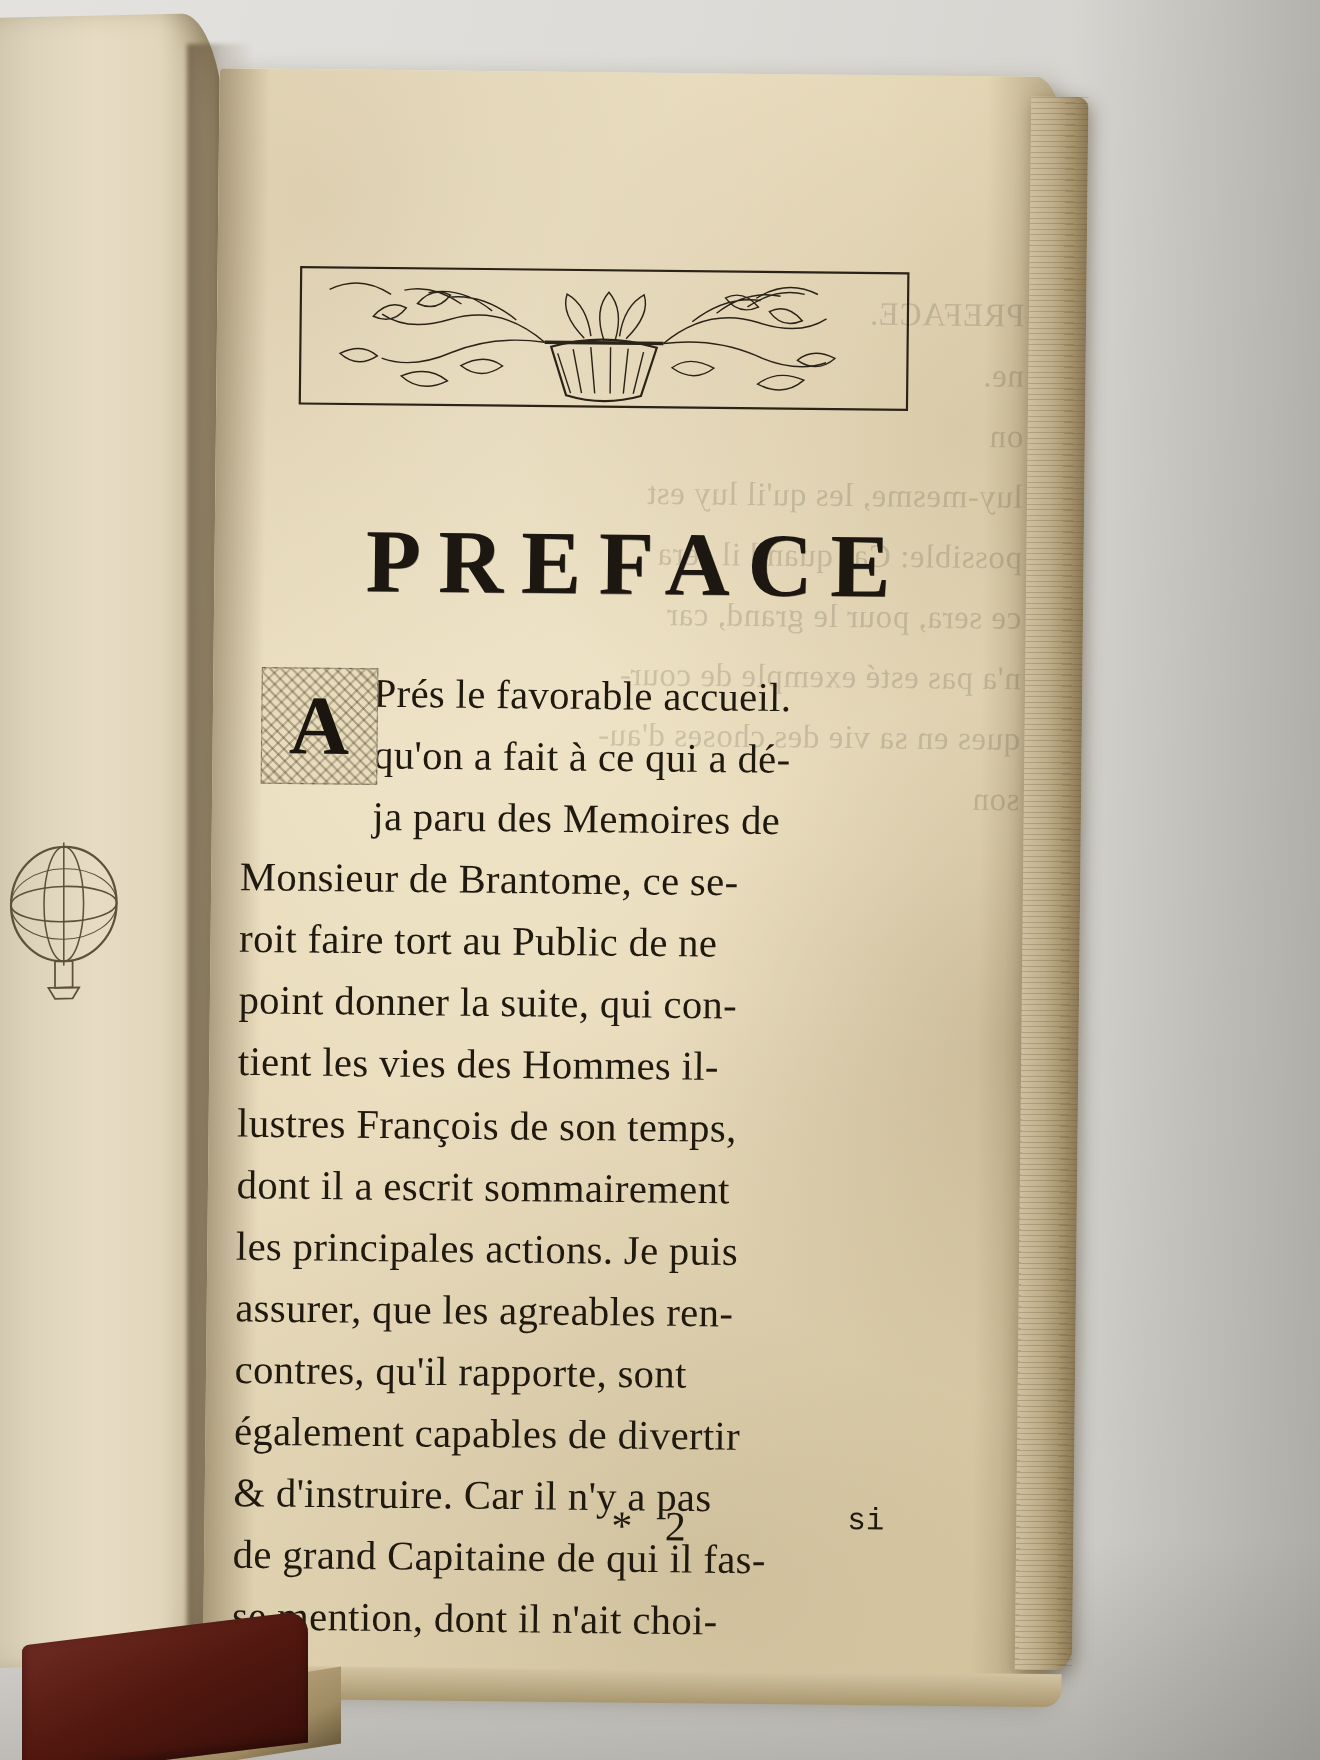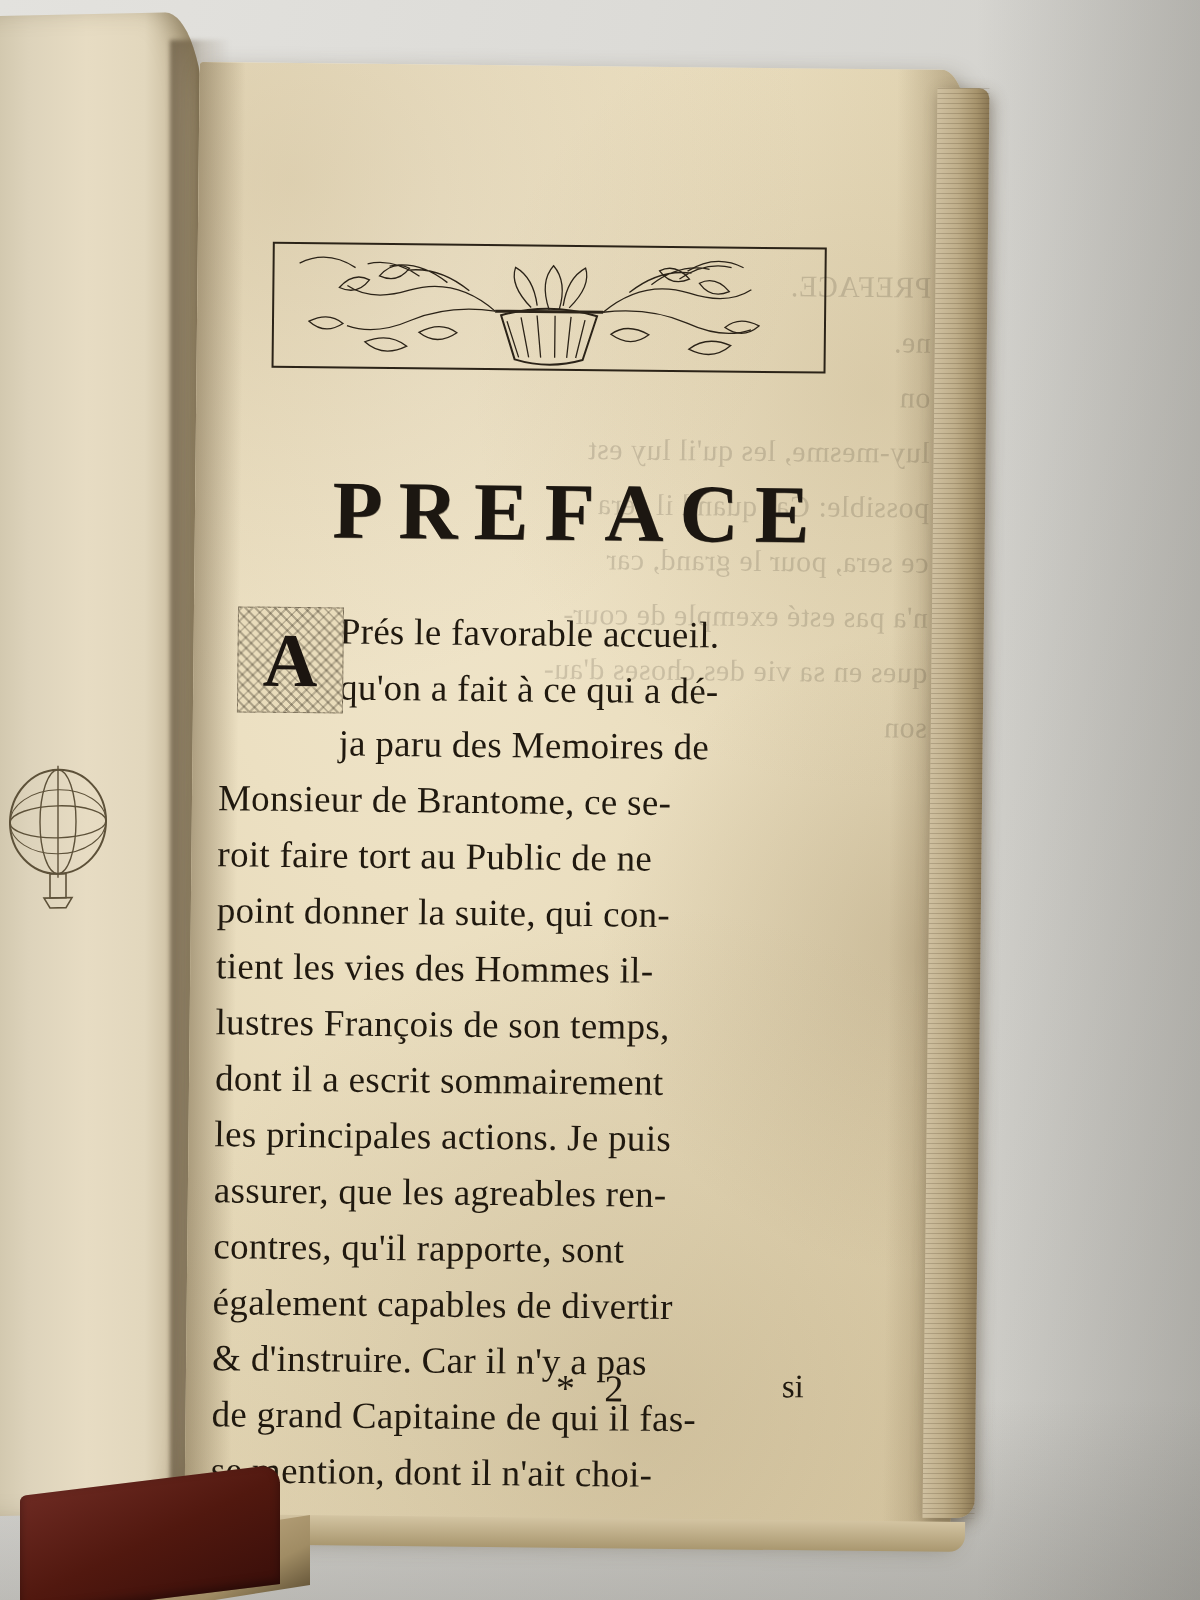--- a/index.html
+++ b/index.html
@@ -220,21 +220,22 @@
   }
   .sig-mark {
     position: absolute;
     left: 330px;
     font-size: 38px;
     letter-spacing: 10px;
   }
   .catchword {
     position: absolute;
     right: 110px;
-    font-size: 33px;
+    font-size: 28px;
+    font-family: Liberation Mono, monospace;
   }
 
   
   .fore-edge {
     position: absolute;
     left: 930px;
     top: 88px;
     width: 52px;
     height: 1430px;
     background: linear-gradient(to right, #cfc0a0 0%, #bfae8a 40%, #a6936c 75%, #8a7754 100%);

